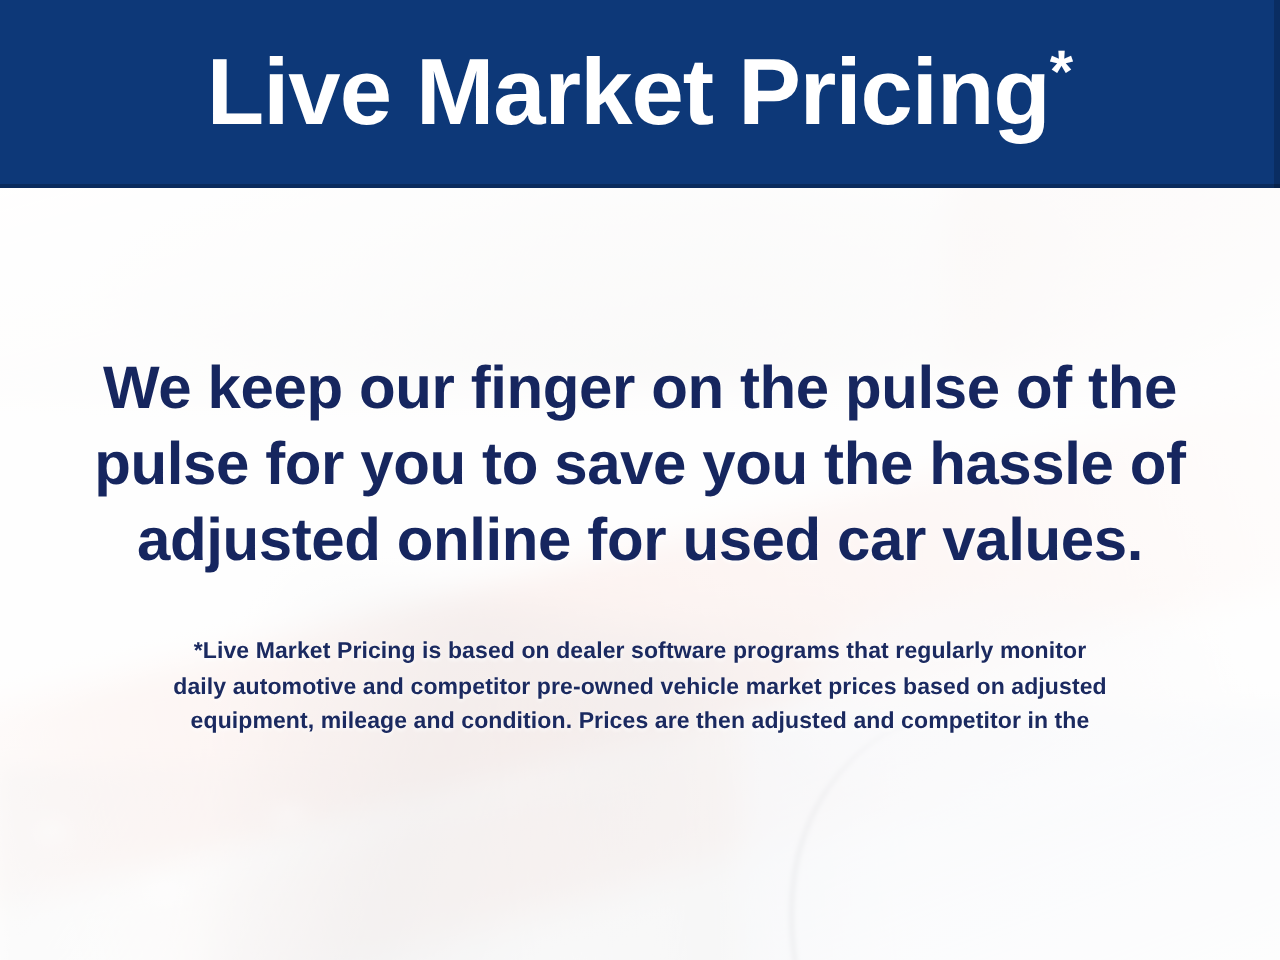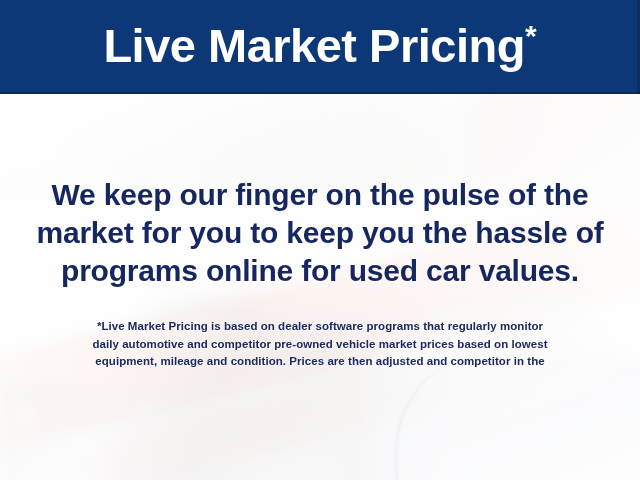--- a/index.html
+++ b/index.html
@@ -295,23 +295,23 @@
     <div class="bg-speckle"></div>
     <div class="photo-wash"></div>
   </div>
 
   <div class="header-band">
     <h1 class="header-title"><span>Live Market Pricing</span><span class="asterisk">*</span></h1>
   </div>
 
   <div class="headline">
     <span class="line">We keep our finger on the pulse of the</span>
-    <span class="line">market for you to keep you the hassle of</span>
-    <span class="line">programs online for used car values.</span>
+    <span class="line">pulse for you to save you the hassle of</span>
+    <span class="line">adjusted online for used car values.</span>
   </div>
 
   <div class="disclaimer">
     <span class="line">*Live Market Pricing is based on dealer software programs that regularly monitor</span>
-    <span class="line">daily automotive and competitor pre-owned vehicle market prices based on lowest</span>
+    <span class="line">daily automotive and competitor pre-owned vehicle market prices based on adjusted</span>
     <span class="line">equipment, mileage and condition. Prices are then adjusted and competitor in the</span>
   </div>
 
 </div>
 
 </body></html>

